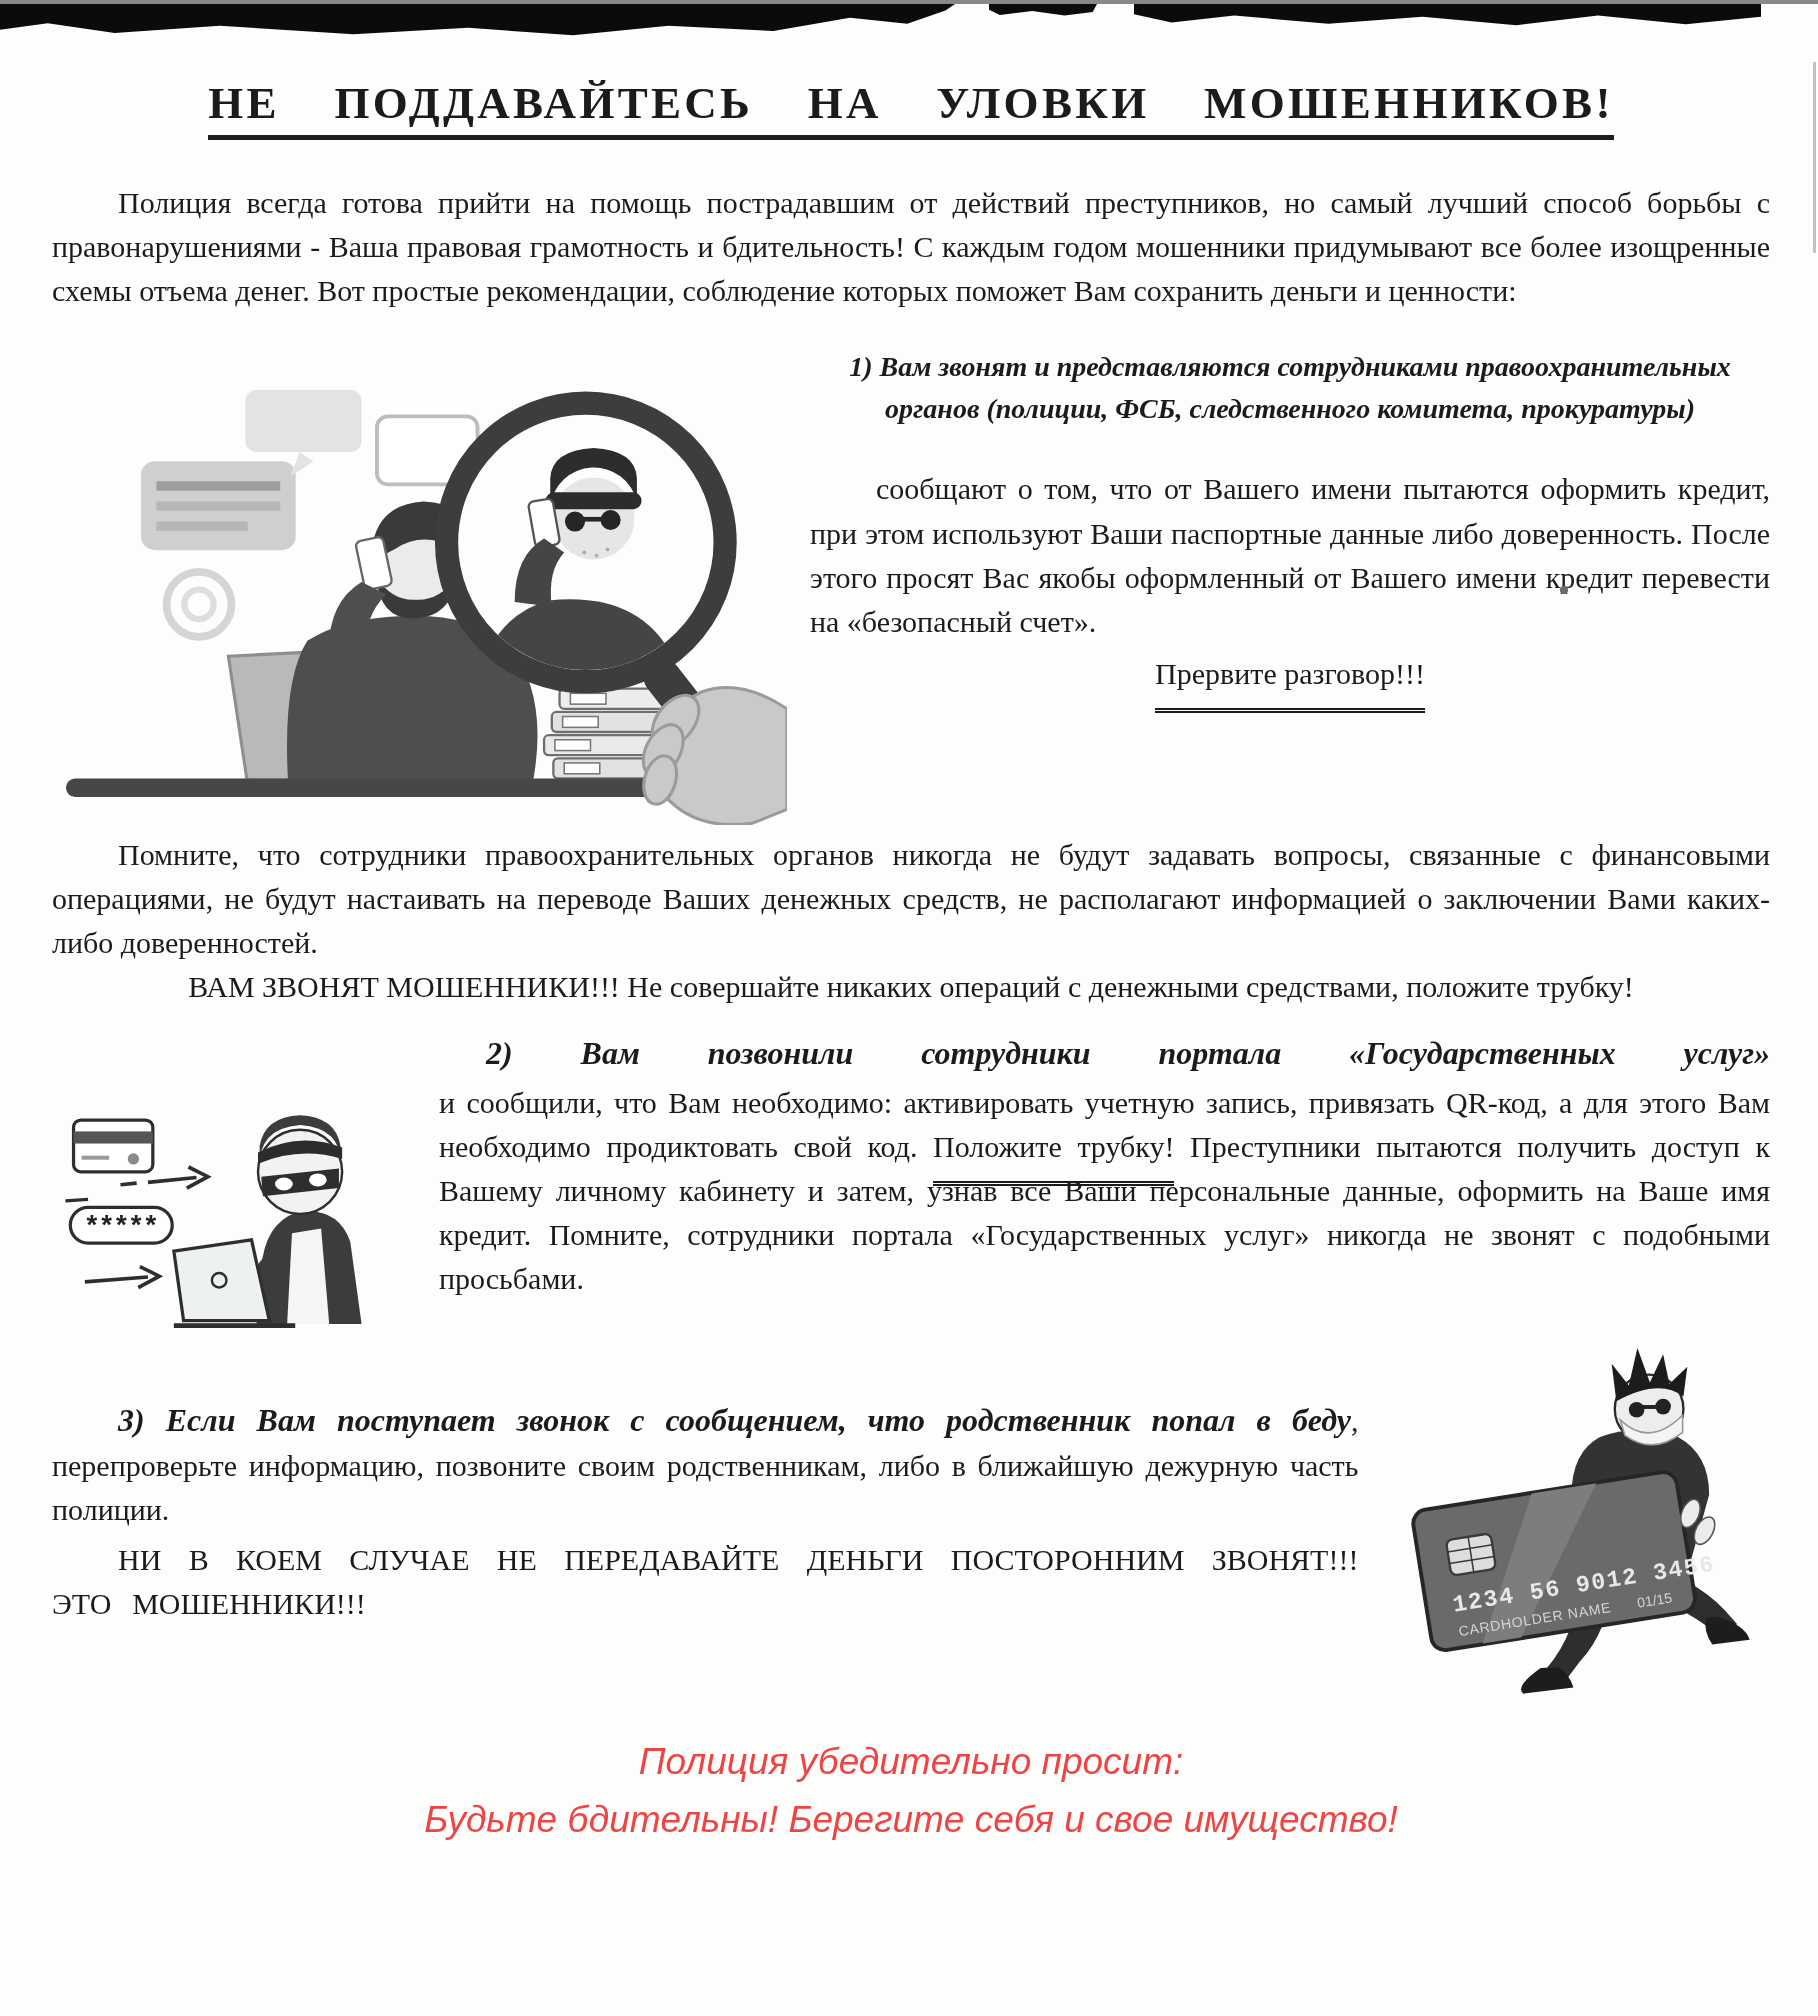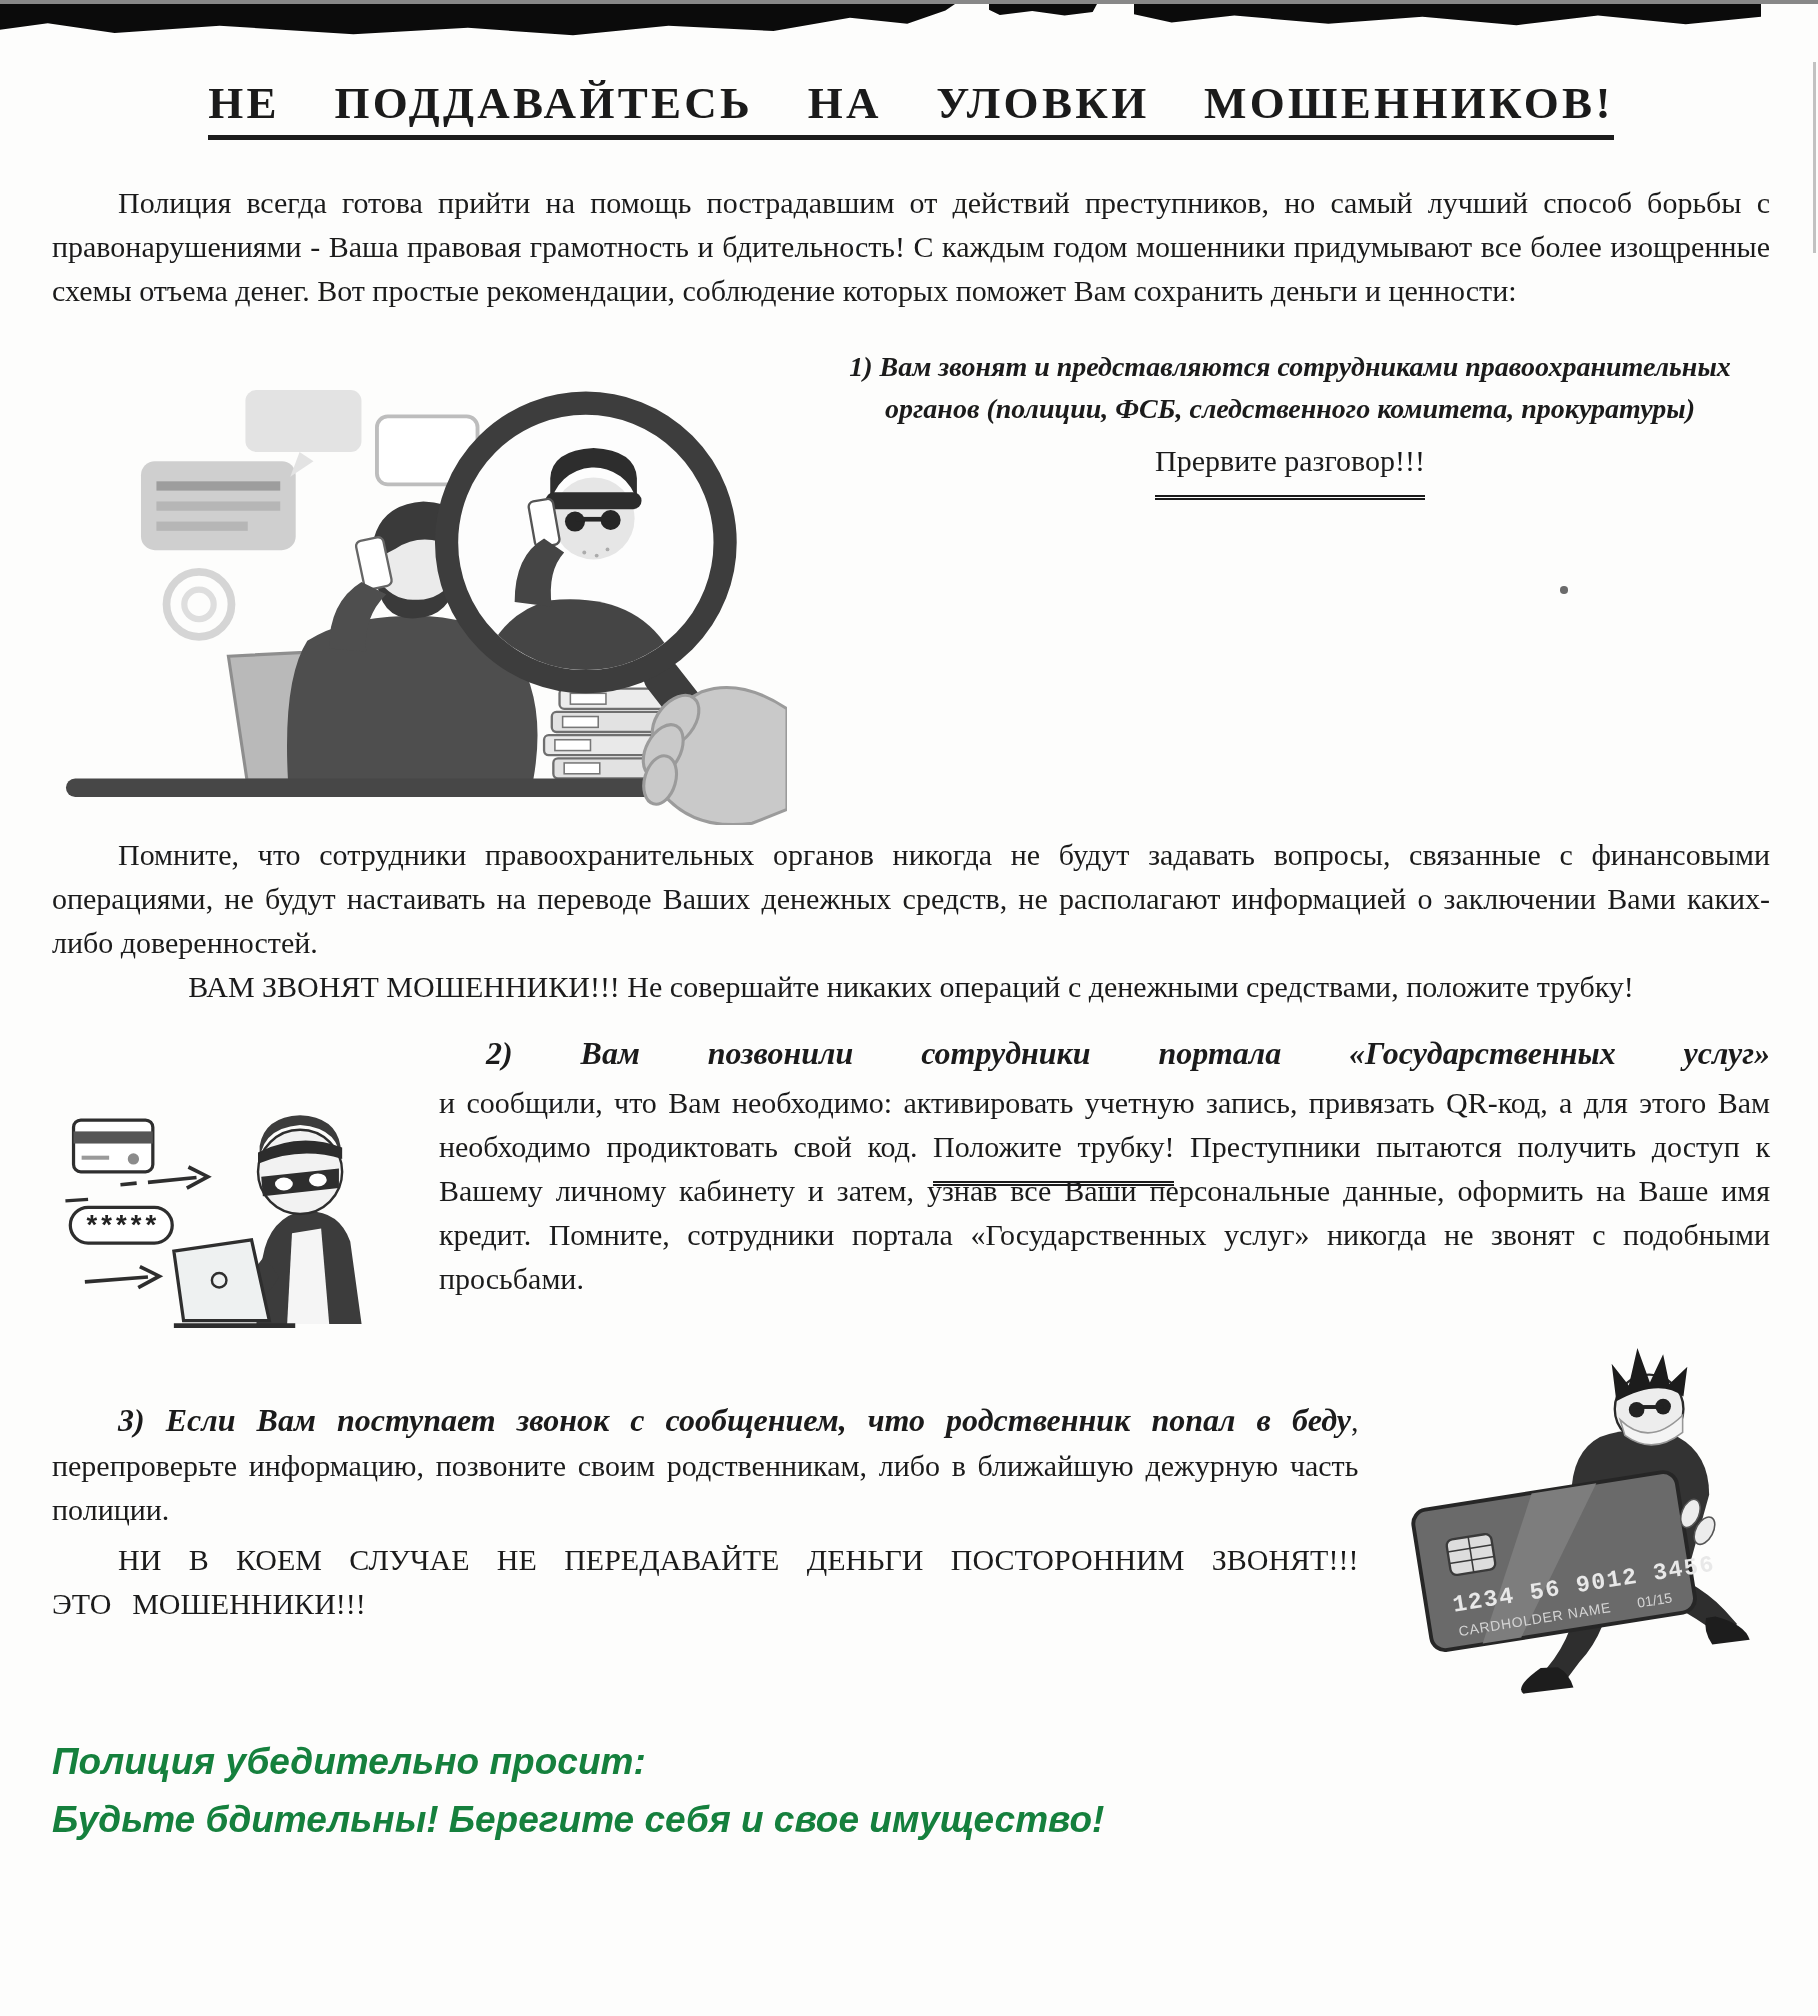--- a/index.html
+++ b/index.html
@@ -70,24 +70,24 @@
   .body2 { margin:5px 0 0; }
 
   .row3 { margin-top:52px; gap:21.6px; }
   .col3 { flex:1; }
   .illus3 { width:390px; flex:none; margin-top:-60px; }
   .lead3 { font-weight:bold; font-style:italic; font-size:32px; }
   .p3 { margin:0; }
   .warning3 { margin:6.6px 0 0; word-spacing:13.3px; }
 
   .footer {
-    margin-top:37px; 
+    margin-top:37px; text-align:center;
     font-family:"Liberation Sans", sans-serif;
-    font-weight:bold; font-style:italic;
-    color:#15803d;
+    font-weight:normal; font-style:italic;
+    color:#ef4444;
   }
   .f1 { font-size:37px; }
   .f2 { font-size:37px; margin-top:16.6px; }
 
   svg { display:block; }
 </style>
 </head>
 <body>
 
 <div class="page">
@@ -170,20 +170,21 @@
           <g fill="#c9c9c9" stroke="#9b9b9b" stroke-width="4">
             <path d="M800,470 Q760,520 790,580 Q830,628 905,618 L950,600 L950,470 Q890,430 840,448 Z"></path>
             <ellipse cx="806" cy="486" rx="24" ry="38" transform="rotate(38 806 486)"></ellipse>
             <ellipse cx="790" cy="524" rx="22" ry="36" transform="rotate(28 790 524)"></ellipse>
             <ellipse cx="786" cy="562" rx="20" ry="32" transform="rotate(16 786 562)"></ellipse>
           </g>
         </svg>
       </div>
       <div class="col1">
         <h2>1)   Вам звонят и представляются сотрудниками правоохранительных органов (полиции, ФСБ, следственного комитета, прокуратуры)</h2>
+        <p class="bodytext just indent body1">сообщают о том, что от Вашего имени пытаются оформить кредит, при этом используют Ваши паспортные данные либо доверенность. После этого просят Вас якобы оформленный от Вашего имени кредит перевести на «безопасный счет».</p>
         <p class="bodytext center alert-line"><span class="u-double">Прервите разговор!!!</span></p>
       </div>
     </div>
 
     <p class="bodytext just indent reminder">Помните, что сотрудники правоохранительных органов никогда не будут задавать вопросы, связанные с финансовыми операциями, не будут настаивать на переводе Ваших денежных средств, не располагают информацией о заключении Вами каких-либо доверенностей.</p>
     <p class="bodytext center warning1">ВАМ ЗВОНЯТ МОШЕННИКИ!!! Не совершайте никаких операций с денежными средствами, положите трубку!</p>
 
     <div class="row row2">
       <div class="illus2">
         <svg viewBox="0 0 440 330" width="357" height="267">

